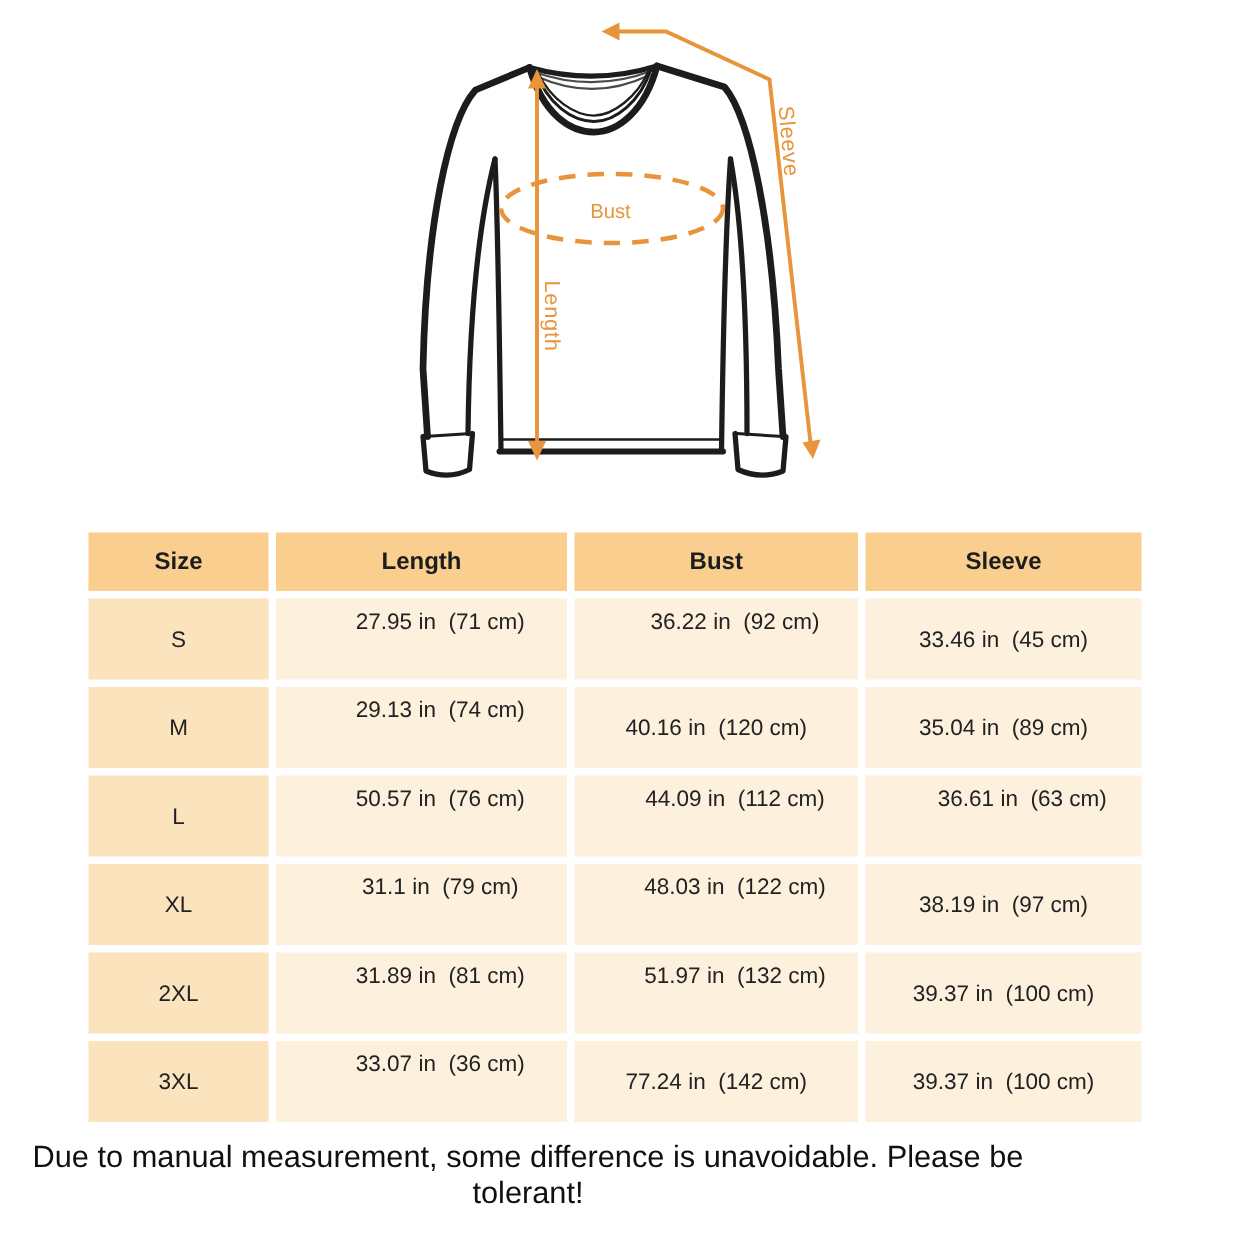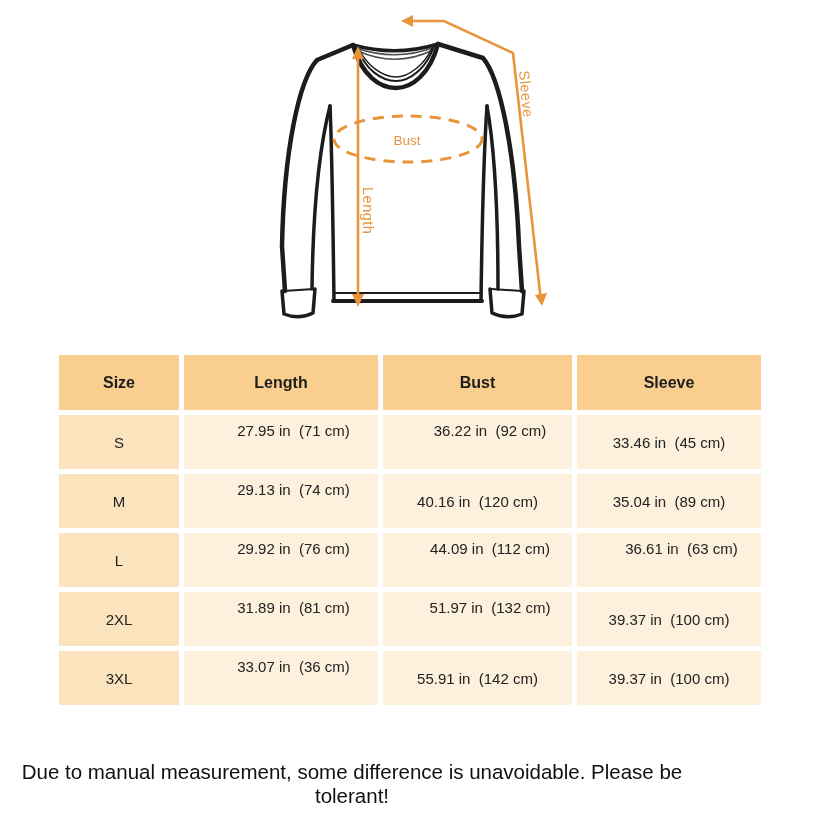--- a/index.html
+++ b/index.html
@@ -13,21 +13,21 @@
   }
   .diagram text{
     font-family:"Liberation Sans", sans-serif;
   }
   
   table.size-table{
     position:absolute;left:54px;top:350px;width:712px;
     border-collapse:separate;border-spacing:5px;table-layout:fixed;
   }
   .size-table th{
-    background:#F9CE8E;height:55px;font-size:16px;font-weight:bold;
+    background:#F9CE8E;height:39px;font-size:16px;font-weight:bold;
     color:#1d1d1d;text-align:center;vertical-align:middle;padding:0;
   }
   .size-table td{
     height:47px;font-size:15px;color:#222;text-align:center;
     vertical-align:middle;padding:0;white-space:pre;
   }
   .size-table td.size-cell{background:#FBE3BE;}
   .size-table td.val-cell{background:#FDF0DD;}
   
   .size-table td.vt{vertical-align:top;padding-top:7px;padding-left:25px;}
@@ -116,32 +116,38 @@
       <td class="val-cell">33.46 in  (45 cm)</td>
     </tr>
     <tr>
       <td class="size-cell">M</td>
       <td class="val-cell vt">29.13 in  (74 cm)</td>
       <td class="val-cell">40.16 in  (120 cm)</td>
       <td class="val-cell">35.04 in  (89 cm)</td>
     </tr>
     <tr>
       <td class="size-cell">L</td>
-      <td class="val-cell vt">29.92 in  (76 cm)</td>
+      <td class="val-cell vt">50.57 in  (76 cm)</td>
       <td class="val-cell vt">44.09 in  (112 cm)</td>
       <td class="val-cell vt">36.61 in  (63 cm)</td>
+    </tr>
+    <tr>
+      <td class="size-cell">XL</td>
+      <td class="val-cell vt">31.1 in  (79 cm)</td>
+      <td class="val-cell vt">48.03 in  (122 cm)</td>
+      <td class="val-cell">38.19 in  (97 cm)</td>
     </tr>
     <tr>
       <td class="size-cell">2XL</td>
       <td class="val-cell vt">31.89 in  (81 cm)</td>
       <td class="val-cell vt">51.97 in  (132 cm)</td>
       <td class="val-cell">39.37 in  (100 cm)</td>
     </tr>
     <tr>
       <td class="size-cell">3XL</td>
       <td class="val-cell vt">33.07 in  (36 cm)</td>
-      <td class="val-cell">55.91 in  (142 cm)</td>
+      <td class="val-cell">77.24 in  (142 cm)</td>
       <td class="val-cell">39.37 in  (100 cm)</td>
     </tr>
   </tbody>
 </table>
 
 <div class="note">Due to manual measurement, some difference is unavoidable. Please be tolerant!</div>
 
 </body></html>

